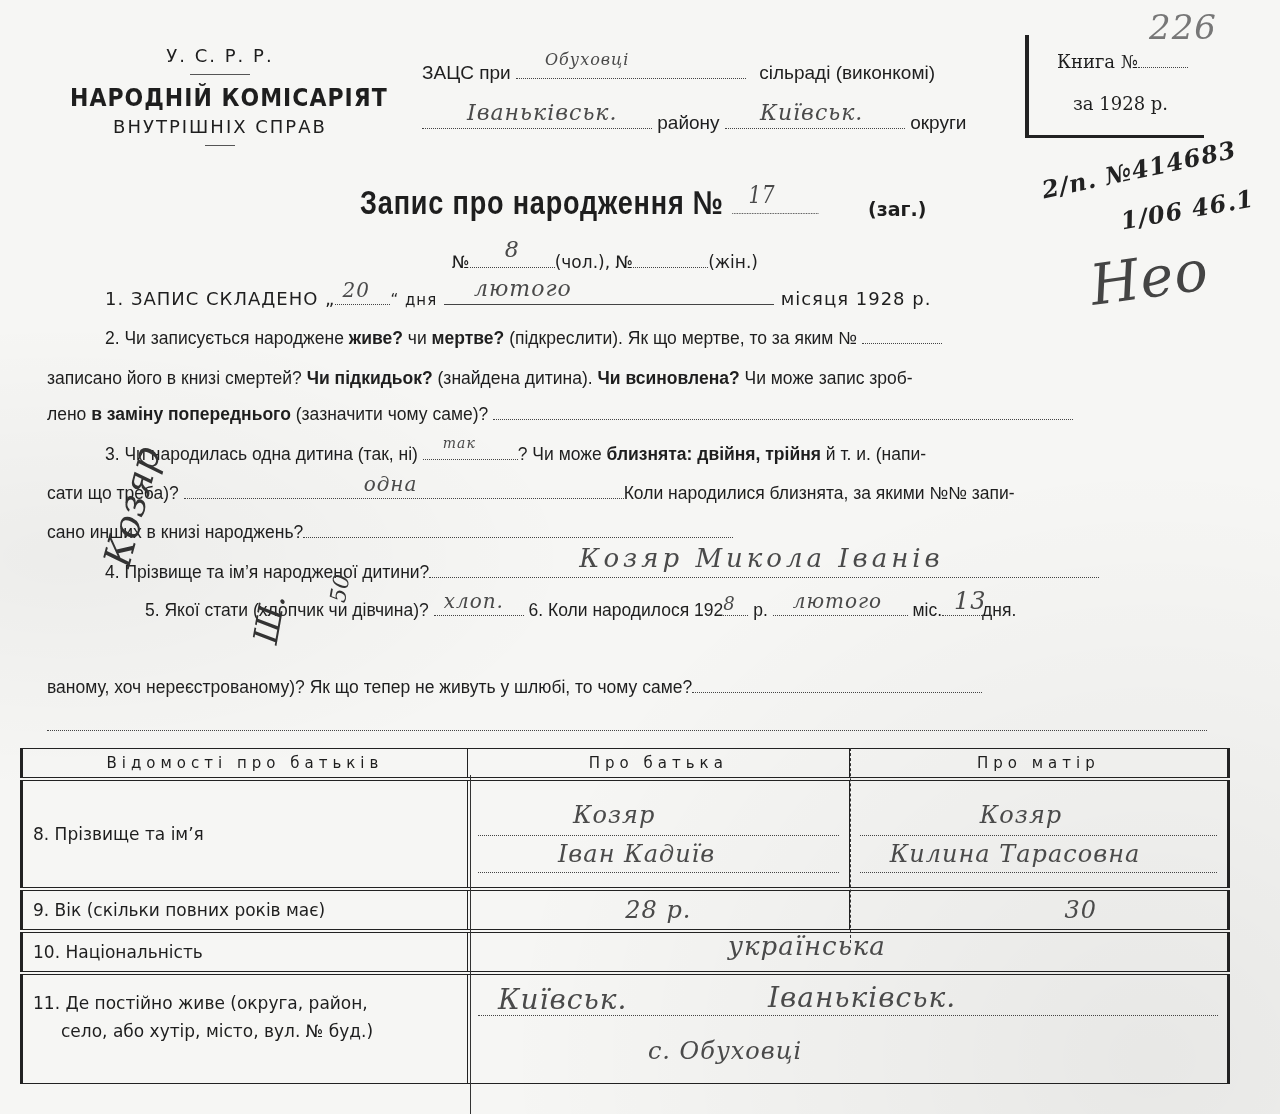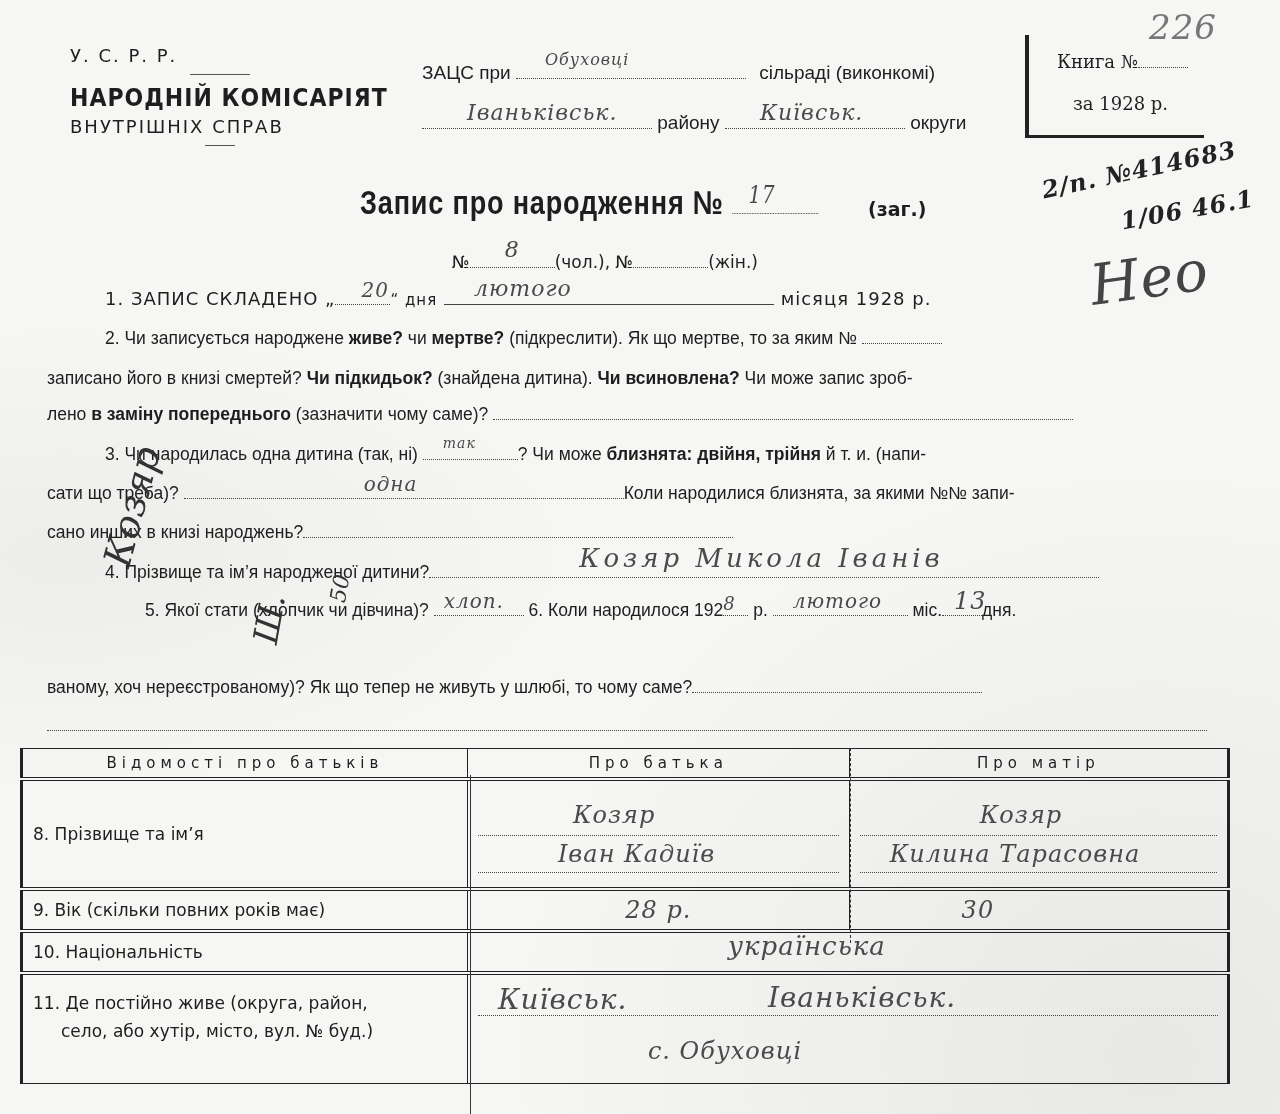--- a/index.html
+++ b/index.html
@@ -9,21 +9,21 @@
     font-family:"DejaVu Sans", sans-serif;
   }
   .page { position:absolute; inset:0; background:
     radial-gradient(ellipse at 90% 95%, rgba(0,0,0,0.06), transparent 40%),
     radial-gradient(ellipse at 5% 50%, rgba(0,0,0,0.04), transparent 30%),
     #f6f6f4; }
   .abs { position:absolute; white-space:nowrap; }
   .hw { font-family:"DejaVu Serif", serif; font-style:italic; color:#4a4a4a; letter-spacing:1px; }
   .dots { display:inline-block; border-bottom:1.5px dotted #444; height:0; vertical-align:baseline; }
   .b { font-weight:bold; }
-  .ministry { text-align:left; font-size:18px; }
+  .ministry { text-align:center; font-size:18px; }
   .ministry .t1 { letter-spacing:2px; }
   .ministry .t2 { font-weight:bold; font-size:22px; letter-spacing:1px; font-family:"DejaVu Sans", sans-serif; transform:scaleY(1.1); }
   .ministry .t3 { letter-spacing:2px; }
   .small-rule { width:60px; height:1px; background:#555; margin:8px auto 10px; }
   .book-box { position:absolute; left:1025px; top:35px; width:175px; height:100px; border-left:4px solid #222; border-bottom:3px solid #222; }
   .title { font-family:"Liberation Sans", sans-serif; font-weight:bold; font-size:33px; transform:scaleX(0.82); transform-origin:left top; letter-spacing:1px; }
   .line { font-size:17px; font-family:"Liberation Sans", sans-serif; }
   .serif-line { font-size:18px; font-family:"DejaVu Sans", sans-serif; letter-spacing:1px; }
   table.parents { position:absolute; left:20px; top:748px; width:1210px; border-collapse:collapse; }
   table.parents td, table.parents th { border:1px solid #222; padding:0 10px; font-size:17px; }
@@ -82,21 +82,21 @@
       <span class="hw abs" style="left:20px; top:-32px; font-size:24px; font-weight:normal;">17</span>
     </span>
   </div>
   <div class="abs" style="left:868px; top:198px; font-size:19px; font-weight:bold;">(заг.)</div>
 
   <div class="abs" style="left:452px; top:252px; font-size:17px;">
     <span>№</span><span class="dots" style="width:85px; position:relative;"><span class="hw abs" style="left:35px; top:-30px; font-size:22px;">8</span></span><span>(чол.), №</span><span class="dots" style="width:75px;"></span><span>(жін.)</span>
   </div>
 
   <div class="abs serif-line" style="left:105px; top:288px;">
-    <span>1. ЗАПИС СКЛАДЕНО „</span><span class="dots" style="width:55px; position:relative;"><span class="hw abs" style="left:26px; top:-26px; font-size:20px;">20</span></span><span style="font-size:15px;">“ дня</span>
+    <span>1. ЗАПИС СКЛАДЕНО „</span><span class="dots" style="width:55px; position:relative;"><span class="hw abs" style="left:7px; top:-26px; font-size:20px;">20</span></span><span style="font-size:15px;">“ дня</span>
     <span class="dots" style="width:330px; border-bottom:1.5px solid #444; position:relative;"><span class="hw abs" style="left:30px; top:-28px; font-size:22px;">лютого</span></span>
     <span>місяця 1928 р.</span>
   </div>
 
   <div class="abs line" style="left:105px; top:328px; font-size:17.5px;">
     <span>2. Чи записується народжене</span>
     <span class="b">живе?</span>
     <span>чи</span>
     <span class="b">мертве?</span>
     <span>(підкреслити). Як що мертве, то за яким №</span>
@@ -179,21 +179,21 @@
               </div>
           <div class="dots" style="width:100%; position:relative; display:block; margin-top:36px;">
                 <span class="hw abs" style="left:30px; top:-32px; font-size:24px;">Килина Тарасовна</span>
               </div>
         </div>
       </td>
     </tr>
     <tr class="r" style="height:42px;">
       <td>9. Вік (скільки повних років має)</td>
       <td style="text-align:center;"><span class="hw" style="font-size:24px;">28 р.</span></td>
-      <td style="text-align:center;padding-left:9px;"><span class="hw" style="font-size:24px; margin-right:120px;">30</span></td>
+      <td style="text-align:right;padding-left:9px;"><span class="hw" style="font-size:24px; margin-right:120px;">30</span></td>
     </tr>
     <tr class="r" style="height:42px;">
       <td>10. Національність</td>
       <td colspan="2" style="position:relative;">
             <span class="hw abs" style="left:260px; top:-2px; font-size:26px;">українська</span>
           </td>
     </tr>
     <tr style="height:110px;">
       <td style="vertical-align:top; padding-top:14px; line-height:28px;">
         <div>11. Де постійно живе (округа, район,</div>

